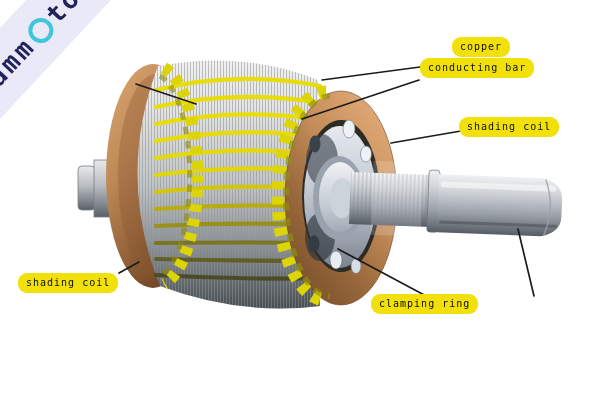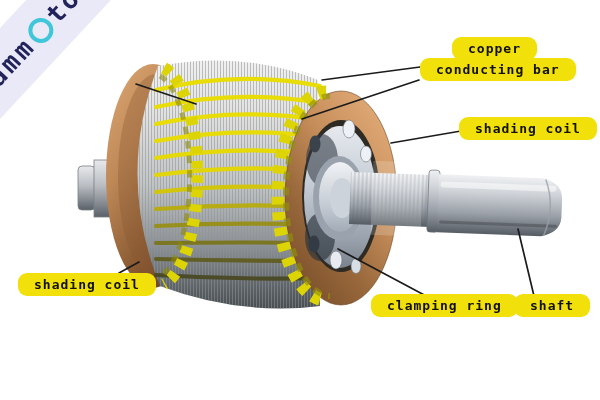--- a/index.html
+++ b/index.html
@@ -17,22 +17,22 @@
   .wm-text{font-family:"DejaVu Sans Mono",monospace;font-weight:bold;font-size:26px;
     letter-spacing:3px;color:var(--watermark-text);}
   .wm-circle{display:inline-block;width:17px;height:17px;border:4px solid var(--watermark-circle);
     border-radius:50%;margin:0 2px 0 3px;}
   
   .art{position:absolute;left:0;top:0;z-index:1;}
   .callout{stroke:var(--callout-line);stroke-width:1.7;stroke-linecap:round;}
   .teeth-main{stroke:var(--slot-yellow);}
   
   .lbl{position:absolute;z-index:3;background:var(--label-bg);color:var(--label-text);
-    font-family:"DejaVu Sans Mono",monospace;font-weight:bold;font-size:13px;
-    letter-spacing:1px;line-height:1;padding:5px 16px;border-radius:9px;white-space:nowrap;}
+    font-family:"DejaVu Sans Mono",monospace;font-weight:normal;font-size:10px;
+    letter-spacing:1px;line-height:1;padding:5px 8px;border-radius:9px;white-space:nowrap;}
 </style>
 </head>
 <body>
 
 <div class="stage">
 
   <div class="watermark">
     <span class="wm-text">Lamm</span>
     <span class="wm-circle"></span>
     <span class="wm-text">tor</span>
@@ -172,15 +172,14 @@
       <line class="callout" x1="428" y1="297" x2="338" y2="249"></line>
       <line class="callout" x1="534" y1="296" x2="518" y2="229"></line>
     </g>
   </svg>
 
   <div class="lbl" style="left:452px;top:37px;">copper</div>
   <div class="lbl" style="left:420px;top:58px;text-align:center;">conducting bar</div>
   <div class="lbl" style="left:459px;top:117px;">shading coil</div>
   <div class="lbl" style="left:18px;top:273px;">shading coil</div>
   <div class="lbl" style="left:371px;top:294px;">clamping ring</div>
-  <div class="lbl" style="left:514px;top:294px;">shaft</div>
 
 </div>
 
 </body></html>

